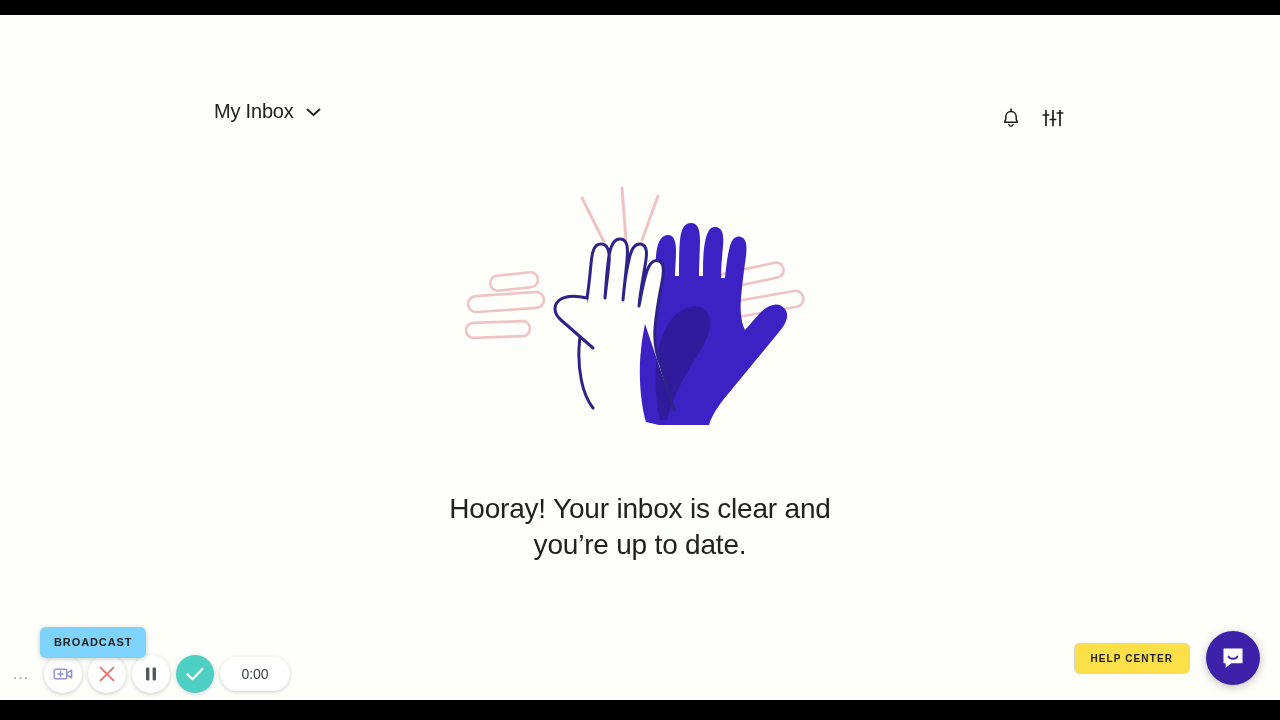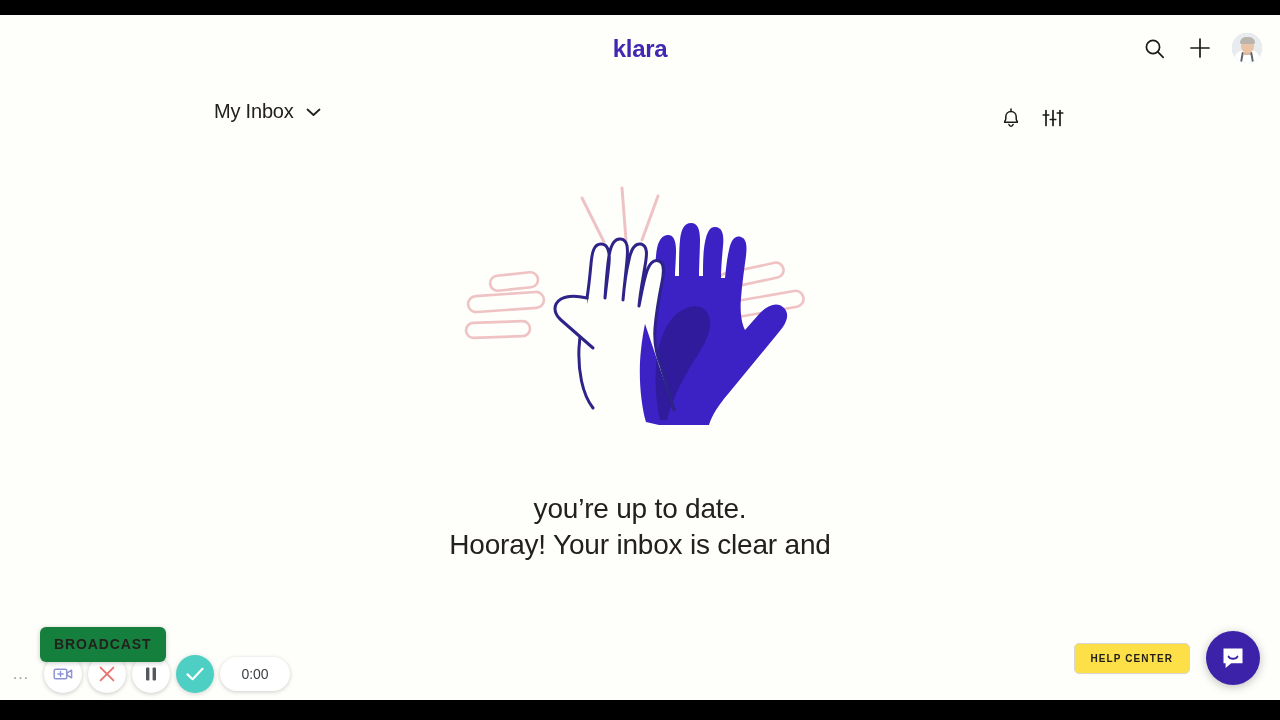--- a/index.html
+++ b/index.html
@@ -187,25 +187,25 @@
     box-shadow: 0 1px 4px rgba(0,0,0,0.2);
     display: flex; align-items: center; justify-content: center;
     font-size: 14px;
     color: #3b4045;
     cursor: default;
   }
   .tooltip {
     position: absolute;
     left: 36px;
     top: -28px;
-    background: #15803d;
+    background: #7dd3fc;
     border-radius: 6px;
     box-shadow: 0 1px 5px rgba(0,0,0,0.22);
     padding: 9px 14px 10px 14px;
-    font-size: 14px;
+    font-size: 11px;
     font-weight: 700;
     letter-spacing: 0.9px;
     color: #23201D;
     white-space: nowrap;
     z-index: 5;
   }
 
   
   .help-btn {
     position: absolute;
@@ -239,47 +239,20 @@
 </head>
 <body>
 
 <div class="screen">
 
   <div class="letterbox top"></div>
   <div class="letterbox bottom"></div>
 
   <div class="viewport">
 
-    <div class="topbar">
-      <div class="brand">klara</div>
-
-      <div class="topbar-actions">
-        <div class="icon-btn">
-          <svg width="21" height="21" viewBox="0 0 21 21" fill="none">
-            <circle cx="9" cy="9" r="6.6" stroke="#1a1a1a" stroke-width="1.7"></circle>
-            <line x1="13.8" y1="13.8" x2="19.2" y2="19.4" stroke="#1a1a1a" stroke-width="1.7" stroke-linecap="round"></line>
-          </svg>
-        </div>
-        <div class="icon-btn">
-          <svg width="22" height="22" viewBox="0 0 22 22" fill="none">
-            <line x1="11" y1="2" x2="11" y2="20" stroke="#1a1a1a" stroke-width="1.7" stroke-linecap="round"></line>
-            <line x1="2" y1="11" x2="20" y2="11" stroke="#1a1a1a" stroke-width="1.7" stroke-linecap="round"></line>
-          </svg>
-        </div>
-        <div class="avatar">
-          <div class="bg"></div>
-          <div class="coat"></div>
-          <div class="neck"></div>
-          <div class="scopeL"></div>
-          <div class="scopeR"></div>
-          <div class="face"></div>
-          <div class="hair"></div>
-        </div>
-      </div>
-    </div>
 
     <div class="inbox-row">
       <div class="inbox-title-wrap">
         <span class="inbox-title">My Inbox</span>
         <span>
           <svg width="15" height="10" viewBox="0 0 15 10" fill="none">
             <polyline points="1.5,2.5 7.5,8 13.5,2.5" stroke="#23201D" stroke-width="1.8" stroke-linecap="round" stroke-linejoin="round"></polyline>
           </svg>
         </span>
       </div>
@@ -393,22 +366,22 @@
                    C118 126 108 125 101 129
                    C93 134 93 143 101 150
                    L133 178"></path>
 
           <path d="M133 238 L214 240" stroke-opacity="0"></path>
         </g>
       </svg>
     </div>
 
     <div class="headline">
+      <div>Hooray! Your inbox is clear and</div>
       <div>you’re up to date.</div>
-      <div>Hooray! Your inbox is clear and</div>
     </div>
 
     <div class="recorder">
 
       <div class="tooltip">BROADCAST</div>
 
       <div class="rec-dots">…</div>
 
       <div class="rec-btn">
         <svg width="20" height="16" viewBox="0 0 20 16" fill="none">

